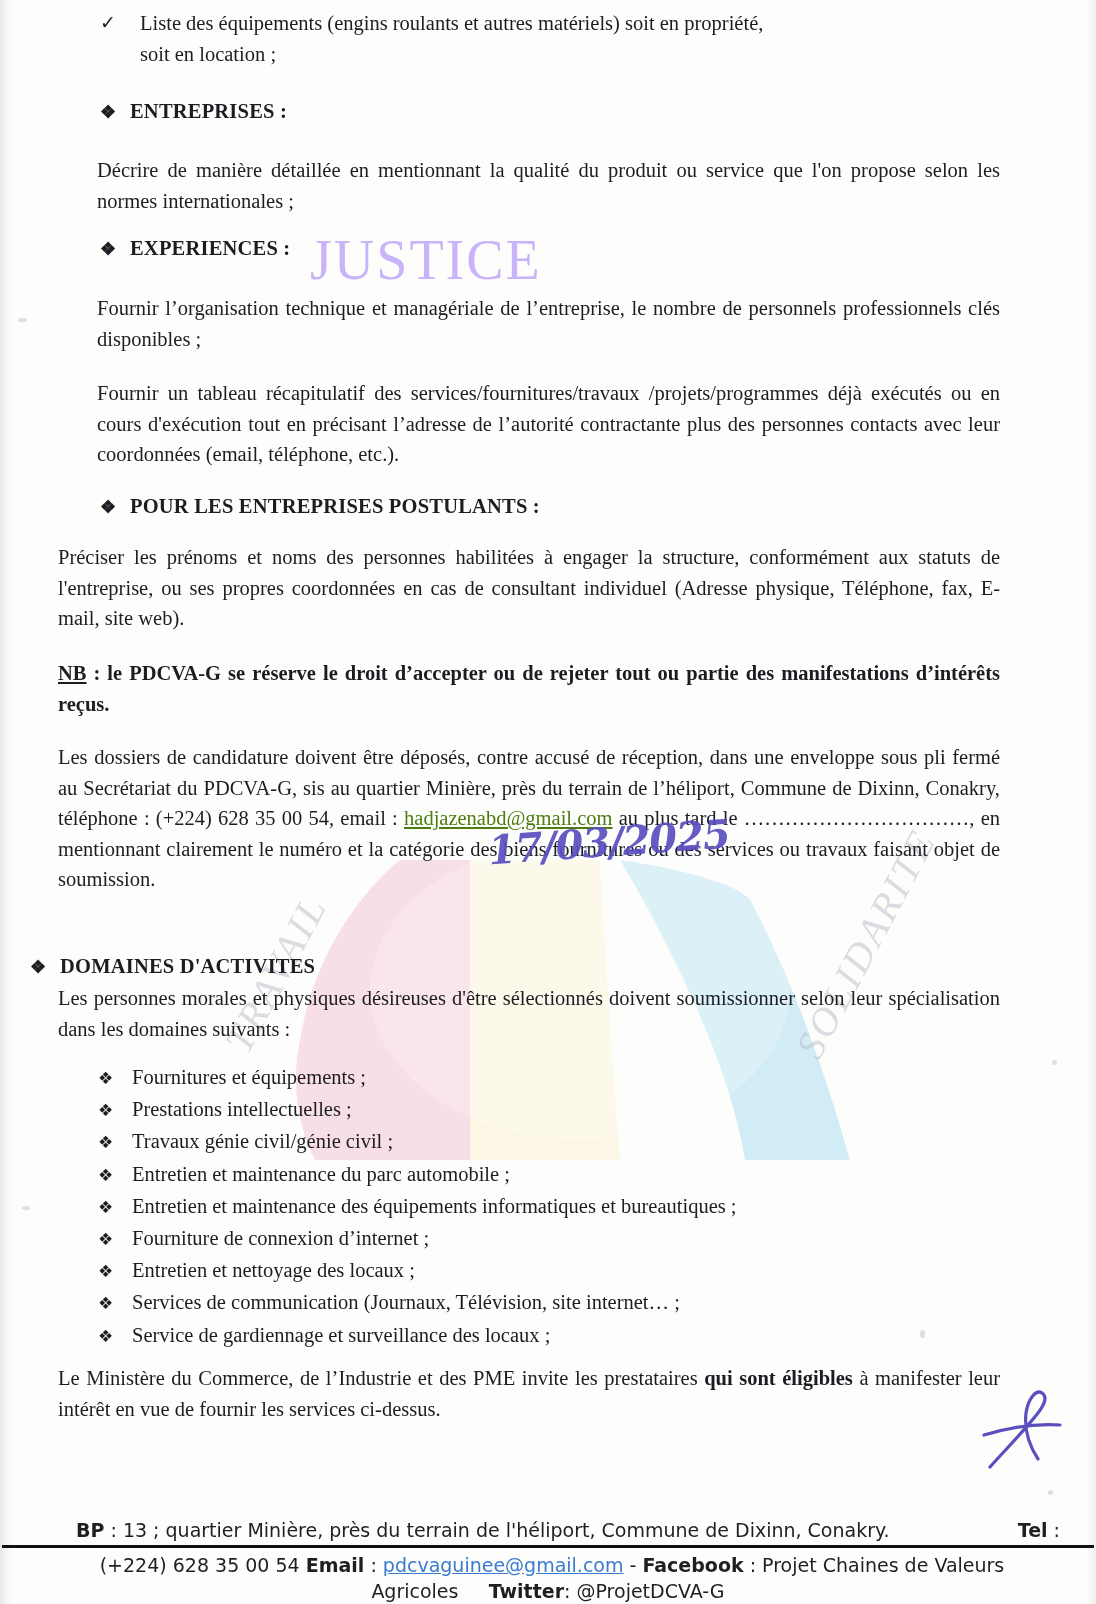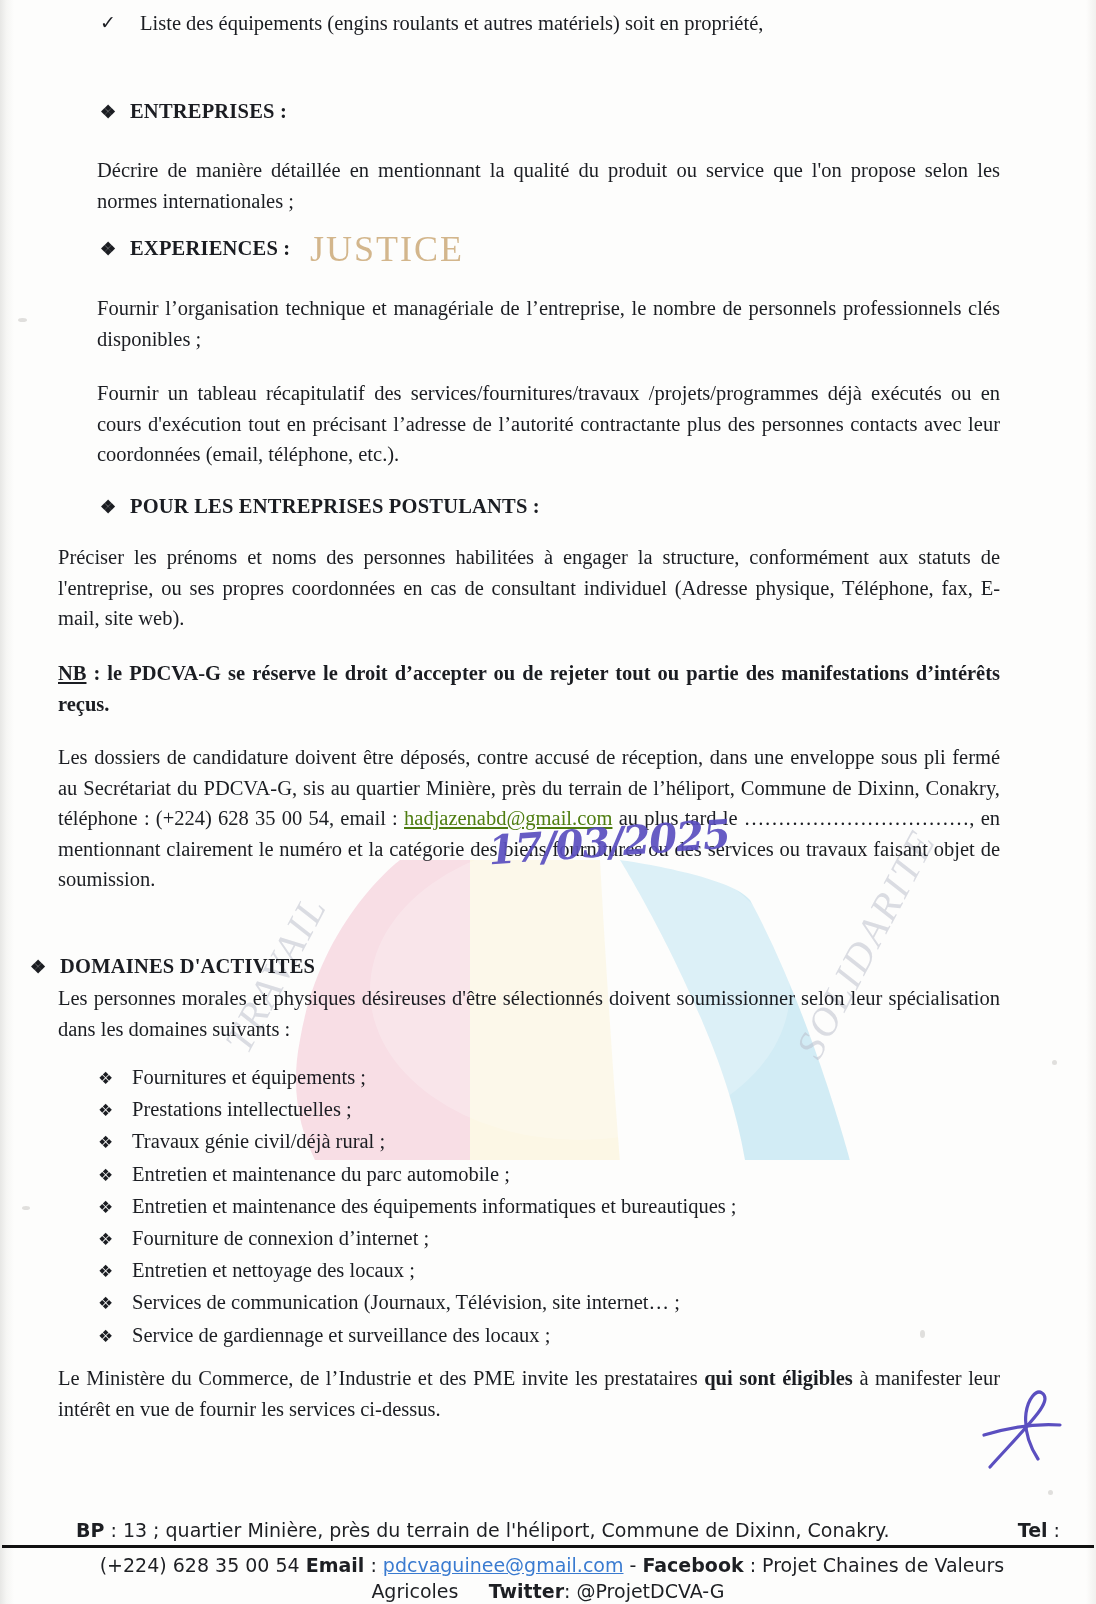--- a/index.html
+++ b/index.html
@@ -69,23 +69,23 @@
   }
   .wm-solidarite {
     left: 590px; top: 60px;
     font-size: 40px;
     transform: rotate(-62deg);
   }
   .wm-justice {
     position: absolute;
     left: 310px;
     top: 228px;
-    font-size: 36px;
+    font-size: 56px;
     font-family: "Liberation Serif", serif;
-    color: #a16207;
+    color: #8b5cf6;
     opacity: .45;
     letter-spacing: 2px;
     user-select: none;
   }
 
   
   .content {
     position: relative;
     z-index: 2;
     padding: 0;
@@ -232,20 +232,21 @@
     <div class="wm-rot wm-solidarite">SOLIDARITE</div>
   </div>
   <div class="wm-justice">JUSTICE</div>
 
   <div class="content">
 
     <div class="check-item" style="left:100px; top:8px; width:820px;">
       <span class="check-mark">✓</span>
       <div style="margin-left:40px;">
         <div>Liste des équipements (engins roulants et autres matériels) soit en propriété,</div>
+        <div>soit en location ;</div>
       </div>
     </div>
 
     <div class="heading" style="left:100px; top:100px;">
       <span class="bullet-mark">❖</span><span>ENTREPRISES :</span>
     </div>
     <div class="para" style="left:97px; top:155px; width:903px;">Décrire de manière détaillée en mentionnant la qualité du produit ou service que l'on propose selon les normes internationales ;</div>
 
     <div class="heading" style="left:100px; top:237px;">
       <span class="bullet-mark">❖</span><span>EXPERIENCES :</span>
@@ -265,21 +266,21 @@
     <div class="handwriting" style="left:488px; top:818px;">17/03/2025</div>
 
     <div class="heading" style="left:30px; top:955px;">
       <span class="bullet-mark">❖</span><span>DOMAINES D'ACTIVITES</span>
     </div>
     <div class="para" style="left:58px; top:983px; width:942px;">Les personnes morales et physiques désireuses d'être sélectionnés doivent soumissionner selon leur spécialisation dans les domaines suivants :</div>
 
     <div class="dom-list" style="left:98px; top:1062px;">
       <div class="row"><span class="dmark">❖</span><span>Fournitures et équipements ;</span></div>
       <div class="row"><span class="dmark">❖</span><span>Prestations intellectuelles ;</span></div>
-      <div class="row"><span class="dmark">❖</span><span>Travaux génie civil/déjà rural ;</span></div>
+      <div class="row"><span class="dmark">❖</span><span>Travaux génie civil/génie civil ;</span></div>
       <div class="row"><span class="dmark">❖</span><span>Entretien et maintenance du parc automobile ;</span></div>
       <div class="row"><span class="dmark">❖</span><span>Entretien et maintenance des équipements informatiques et bureautiques ;</span></div>
       <div class="row"><span class="dmark">❖</span><span>Fourniture de connexion d’internet ;</span></div>
       <div class="row"><span class="dmark">❖</span><span>Entretien et nettoyage des locaux ;</span></div>
       <div class="row"><span class="dmark">❖</span><span>Services de communication (Journaux, Télévision, site internet… ;</span></div>
       <div class="row"><span class="dmark">❖</span><span>Service de gardiennage et surveillance des locaux ;</span></div>
     </div>
 
     <div class="para" style="left:58px; top:1363px; width:942px;"><span>Le Ministère du Commerce, de l’Industrie et des PME invite les prestataires </span><b>qui sont éligibles</b><span> à manifester leur intérêt en vue de fournir les services ci-dessus.</span></div>
 

